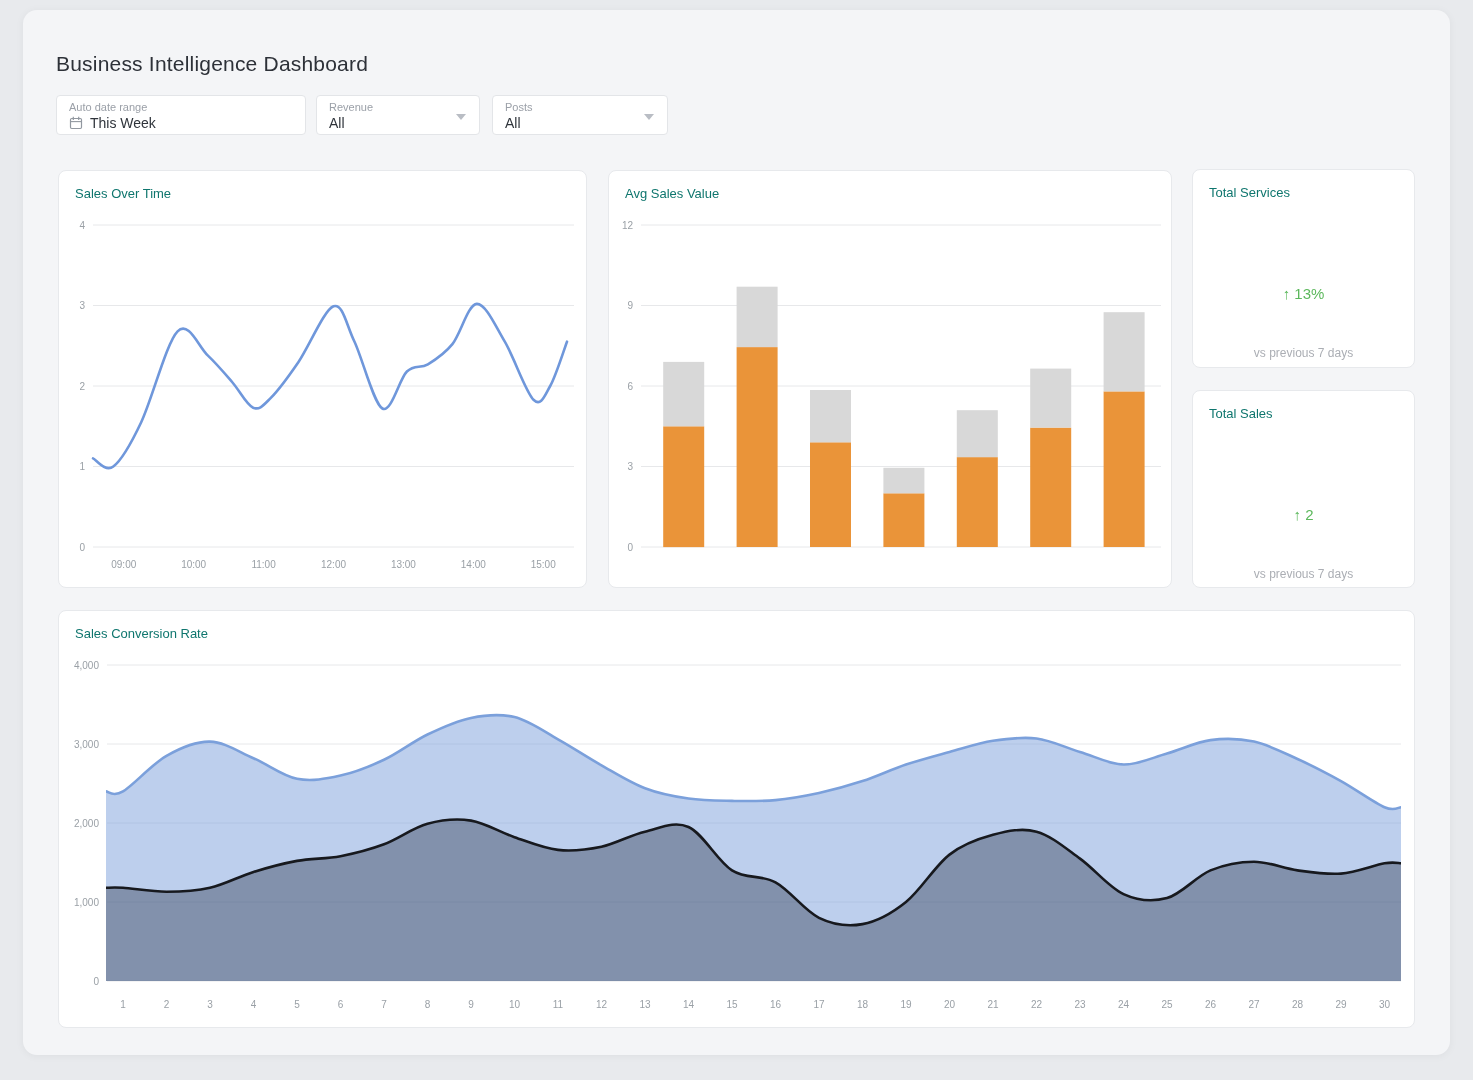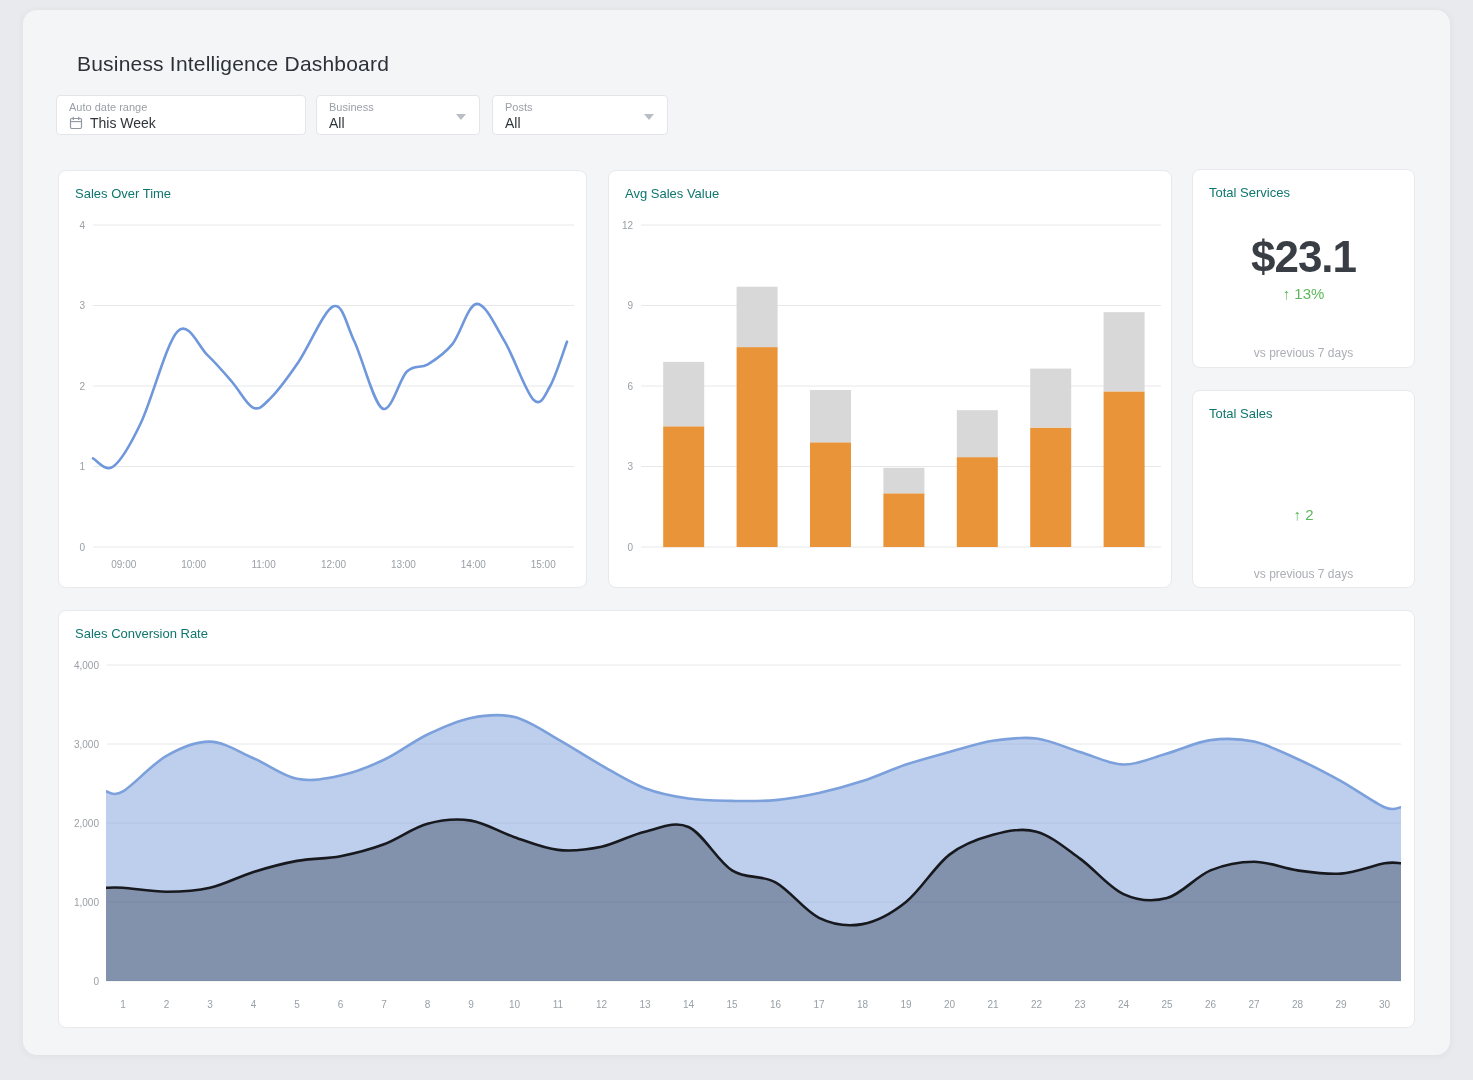--- a/index.html
+++ b/index.html
@@ -9,21 +9,21 @@
     background:#e8eaed;
     font-family:"Liberation Sans", sans-serif;
   }
   .app {
     position:absolute; left:23px; top:10px; width:1427px; height:1045px;
     background:#f4f5f7; border-radius:14px;
     box-shadow:0 1px 8px rgba(0,0,0,.05);
   }
   .page-title {
     position:absolute; left:33px; top:42px;
-    font-size:21px; font-weight:500; color:#2d3138; letter-spacing:.2px;margin-left:21px;
+    font-size:21px; font-weight:500; color:#2d3138; letter-spacing:.2px;
   }
   .filter {
     position:absolute; top:85px; height:40px;
     background:#fff; border:1px solid #e3e5e8; border-radius:4px;
     padding:5px 6px 0 12px; cursor:pointer;
   }
   .f-label { font-size:11px; color:#9ba0a8; line-height:13px; }
   .f-value { font-size:14px; color:#2f343b; display:flex; align-items:center; gap:7px; margin-top:1px; font-weight:400;}
   .caret {
     position:absolute; right:13px; top:18px; width:0; height:0;
@@ -60,21 +60,21 @@
           <line x1="4.3" y1="0.8" x2="4.3" y2="4" stroke="#9298a0" stroke-width="1.2"></line>
           <line x1="9.7" y1="0.8" x2="9.7" y2="4" stroke="#9298a0" stroke-width="1.2"></line>
           <line x1="1.5" y1="5.6" x2="12.5" y2="5.6" stroke="#9298a0" stroke-width="1.1"></line>
         </svg>
       </span>
       <span>This Week</span>
     </div>
   </div>
 
   <div class="filter" style="left:293px;width:164px;">
-    <div class="f-label">Business</div>
+    <div class="f-label">Revenue</div>
     <div class="f-value">
         <span>All</span>
       </div>
     <span class="caret"></span>
   </div>
 
   <div class="filter" style="left:469px;width:176px;">
     <div class="f-label">Posts</div>
     <div class="f-value">
         <span>All</span>
@@ -131,21 +131,20 @@
         <rect x="339.8" y="199.2" width="41" height="47.0" fill="#d8d8d8"></rect>
         <rect x="413.2" y="216.6" width="41" height="119.4" fill="#ea9439"></rect>
         <rect x="413.2" y="157.6" width="41" height="59.0" fill="#d8d8d8"></rect>
         <rect x="486.6" y="180.4" width="41" height="155.6" fill="#ea9439"></rect>
         <rect x="486.6" y="101.2" width="41" height="79.2" fill="#d8d8d8"></rect>
       </svg>
   </div>
 
   <div class="card" style="left:1169px;top:159px;width:223px;height:199px;">
     <div class="card-title">Total Services</div>
-    <div class="kpi-value">$23.1</div>
     <div class="kpi-delta delta" style="color: rgb(92, 184, 92);">↑ 13%</div>
     <div class="kpi-note">vs previous 7 days</div>
   </div>
 
   <div class="card" style="left:1169px;top:380px;width:223px;height:198px;">
     <div class="card-title">Total Sales</div>
     <div class="kpi-delta delta" style="color: rgb(92, 184, 92);">↑ 2</div>
     <div class="kpi-note">vs previous 7 days</div>
   </div>
 

